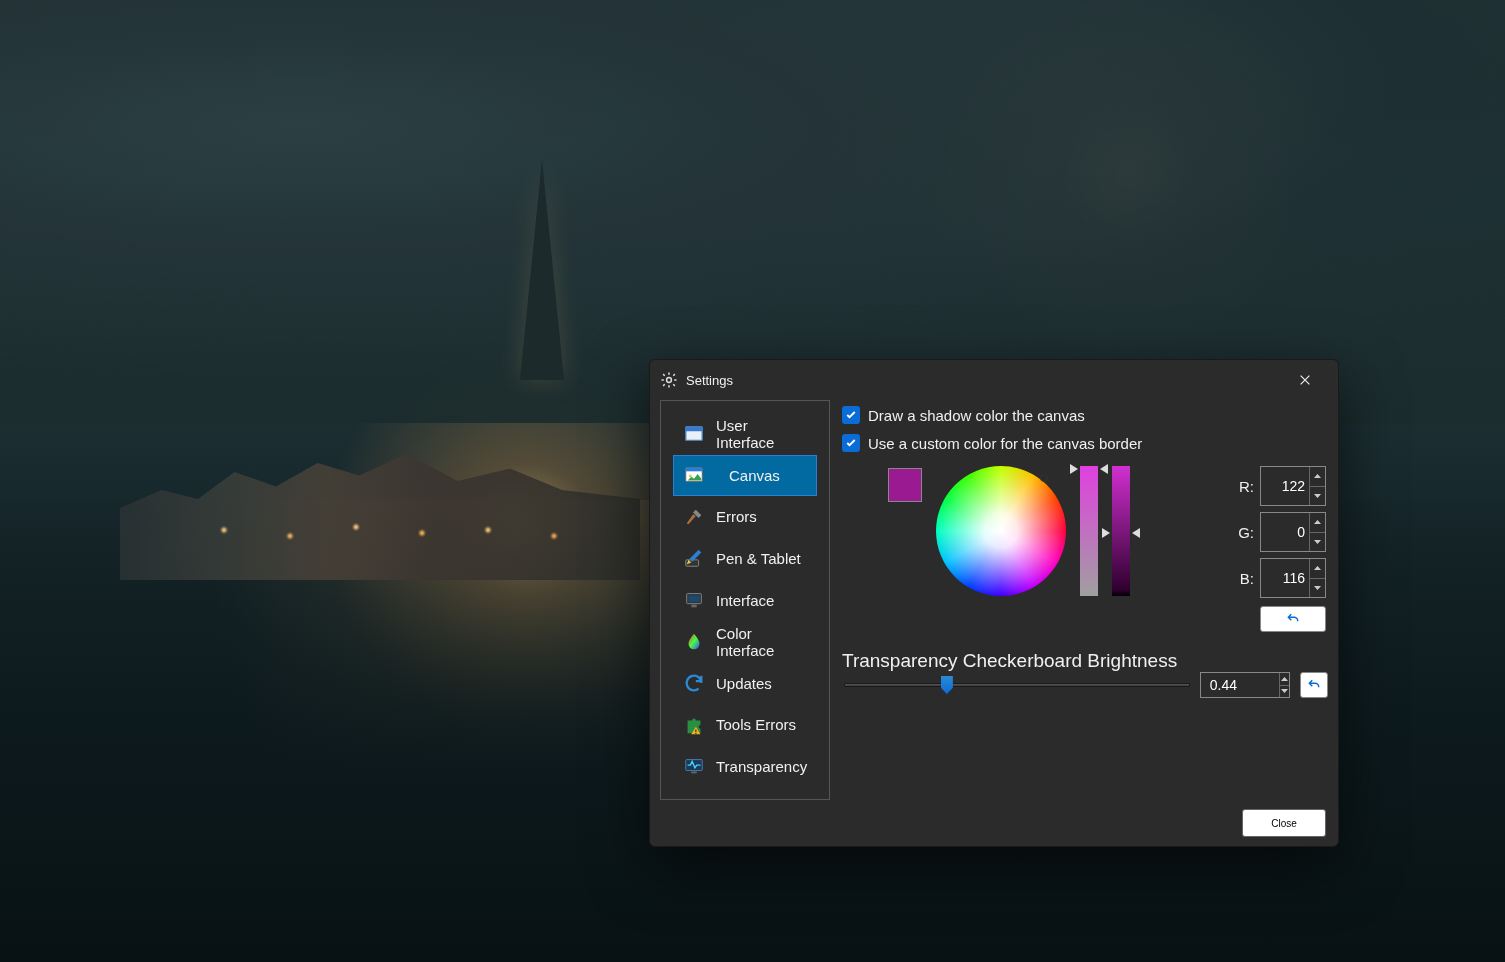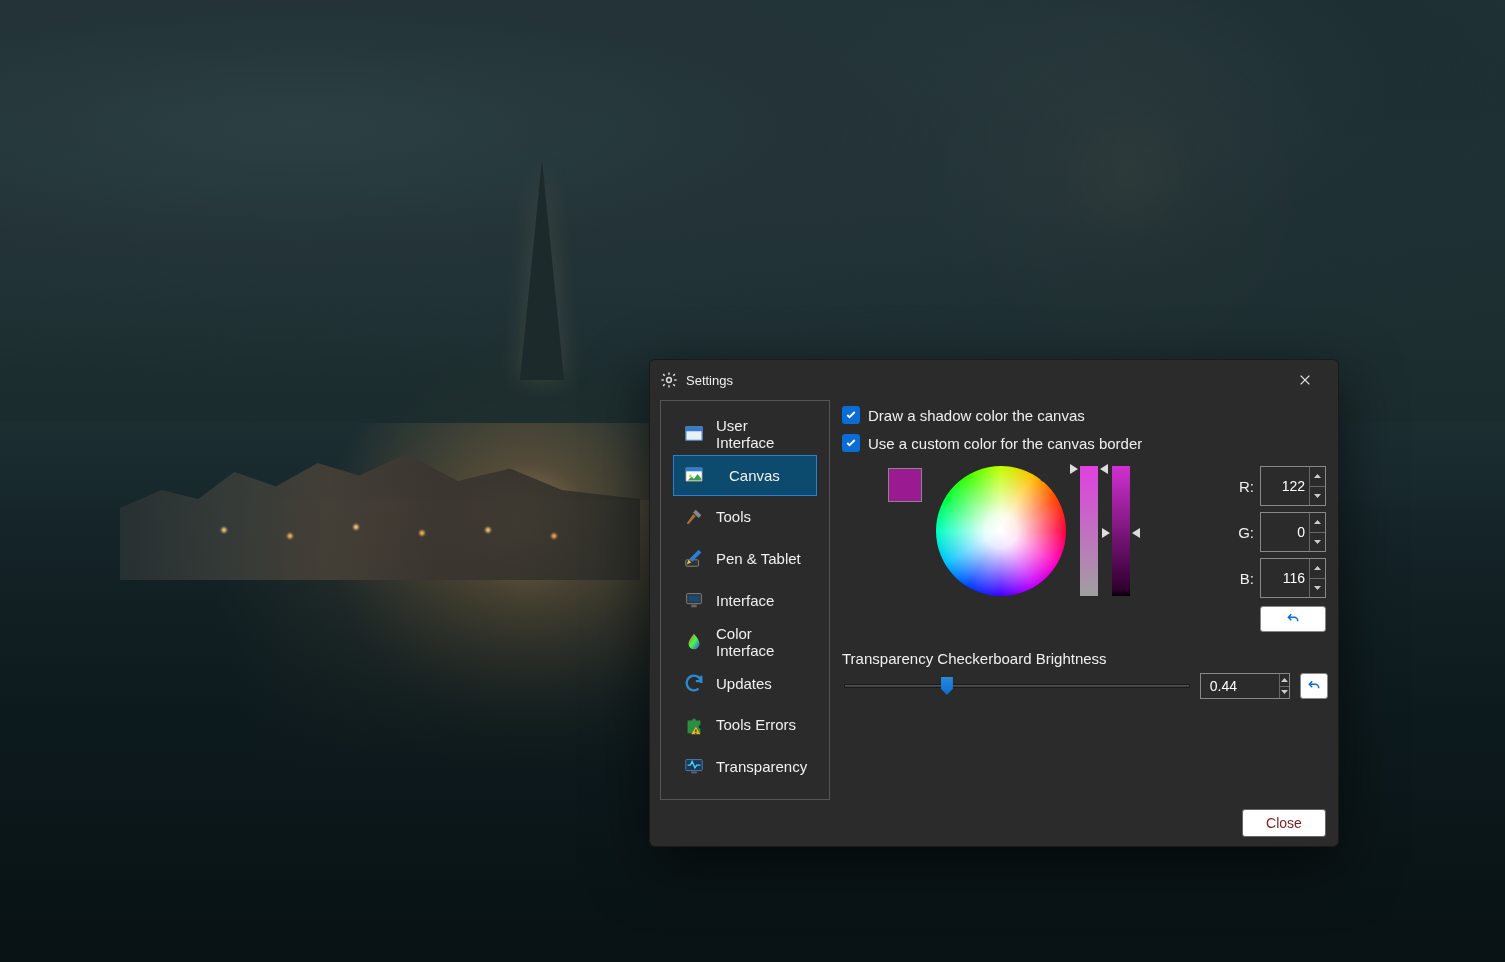--- a/index.html
+++ b/index.html
@@ -76,21 +76,21 @@
   .body { flex:1; display:flex; padding: 0 10px 0 10px; gap: 12px; overflow:hidden; }
 
   .sidebar {
     width: 170px; border: 1px solid #555; background:#2b2b2b;
     display:flex; flex-direction:column; padding: 12px;
   }
   .side-item {
     display:flex; align-items:center; gap:10px; height:44px; padding:0 8px;
     font-size:15px; cursor:pointer; border:1px solid transparent;
   }
-  .side-item.selected { background:#0c4a6e; border:1px solid #2a7fd4;gap:23px; }
+  .side-item.selected { background:#0369a1; border:1px solid #2a7fd4;gap:23px; }
   .side-icon { width:24px; height:24px; display:flex; align-items:center; justify-content:center; flex-shrink:0; }
 
   .content { flex:1; display:flex; flex-direction:column; padding-top:6px; }
 
   .chk-row { display:flex; align-items:center; gap:8px; font-size:15px; margin-bottom:10px; }
   .chk {
     width:18px; height:18px; background:#0a6cd6; border-radius:3px;
     display:flex; align-items:center; justify-content:center; cursor:pointer; flex-shrink:0;
   }
   .chk svg { stroke:#fff; }
@@ -133,21 +133,21 @@
   .spin div:first-child { border-bottom:1px solid #666; }
   .spin svg { fill:#ccc; }
 
   .reset-btn, .reset-btn2 {
     background:#fff; border:1px solid #888; border-radius:3px;
     display:flex; align-items:center; justify-content:center; cursor:pointer;
   }
   .reset-btn { width:66px; height:26px; margin-top:2px; }
   .reset-btn2 { width:28px; height:26px; }
 
-  .section-label { font-size:15px; margin-top:18px; margin-bottom:6px; }
+  .section-label { font-size:19px; margin-top:18px; margin-bottom:0; }
   .slider-row { display:flex; align-items:center; gap:10px; }
   .slider {
     position:relative; flex:1; height:20px; cursor:pointer; margin-left:2px;
   }
   .slider-track {
     position:absolute; left:0; right:0; top:8px; height:4px;
     background: linear-gradient(180deg,#555,#3a3a3a);
     border:1px solid #1a1a1a; border-radius:1px;
   }
   .slider-thumb {
@@ -155,22 +155,22 @@
     background: linear-gradient(180deg,#2a8ad6,#0a6cd6);
     clip-path: polygon(0 0, 100% 0, 100% 65%, 50% 100%, 0 65%);
   }
   .numbox.wide { width:90px; height:26px;gap:38px; }
 
   .footer {
     height:46px; display:flex; align-items:center; justify-content:flex-end;
     padding: 0 12px; border-top: 0px solid #444;
   }
   .close-btn {
-    background:#fff; color:#7f1d1d; border:1px solid #666; border-radius:3px;
-    width:84px; height:28px; font-size:14px; cursor:pointer;
+    background:#fff; color:#000000; border:1px solid #666; border-radius:3px;
+    width:84px; height:28px; font-size:10px; cursor:pointer;
     display:flex; align-items:center; justify-content:center;
   }
 </style>
 </head>
 <body>
 
 <div class="bg"></div>
 <div class="spire"></div>
 <div class="buildings"></div>
 <div class="lights"></div>
@@ -216,21 +216,21 @@
         </span>
         <span>Canvas</span>
       </div>
       <div class="side-item">
         <span class="side-icon">
           <svg viewBox="0 0 24 24" width="22" height="22">
               <path d="M14 4l6 6-3 3-6-6z" fill="#888"></path>
               <path d="M11 9l-7 10 2 1 8-9z" fill="#a87038"></path>
             </svg>
         </span>
-        <span>Tools</span>
+        <span>Errors</span>
       </div>
       <div class="side-item">
         <span class="side-icon">
           <svg viewBox="0 0 24 24" width="22" height="22">
               <rect x="3" y="14" width="14" height="7" rx="1" fill="#333" stroke="#888"></rect>
               <path d="M7 13L17 3l3 3-10 10z" fill="#2a7fd4"></path>
               <path d="M6 14l-2 5 5-2z" fill="#f0c040"></path>
             </svg>
         </span>
         <span>Pen &amp; Tablet</span>

